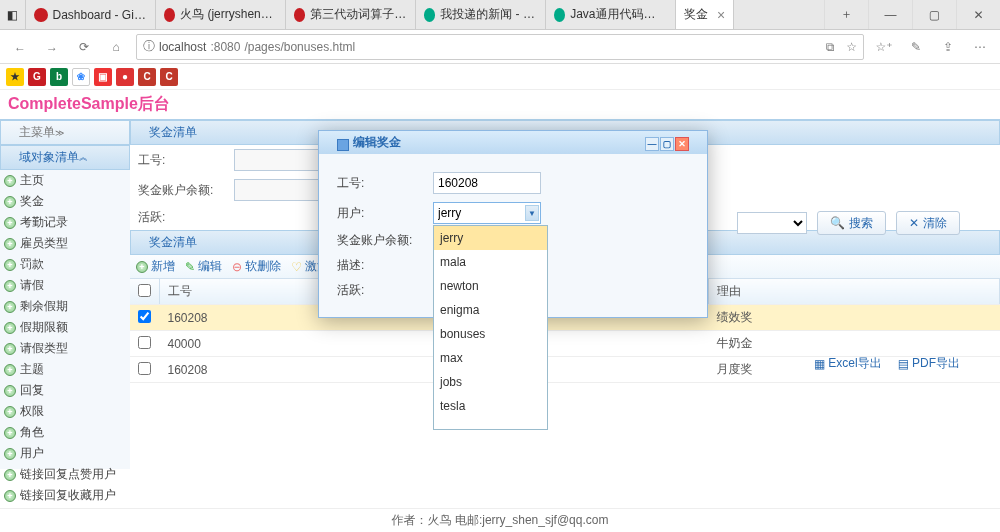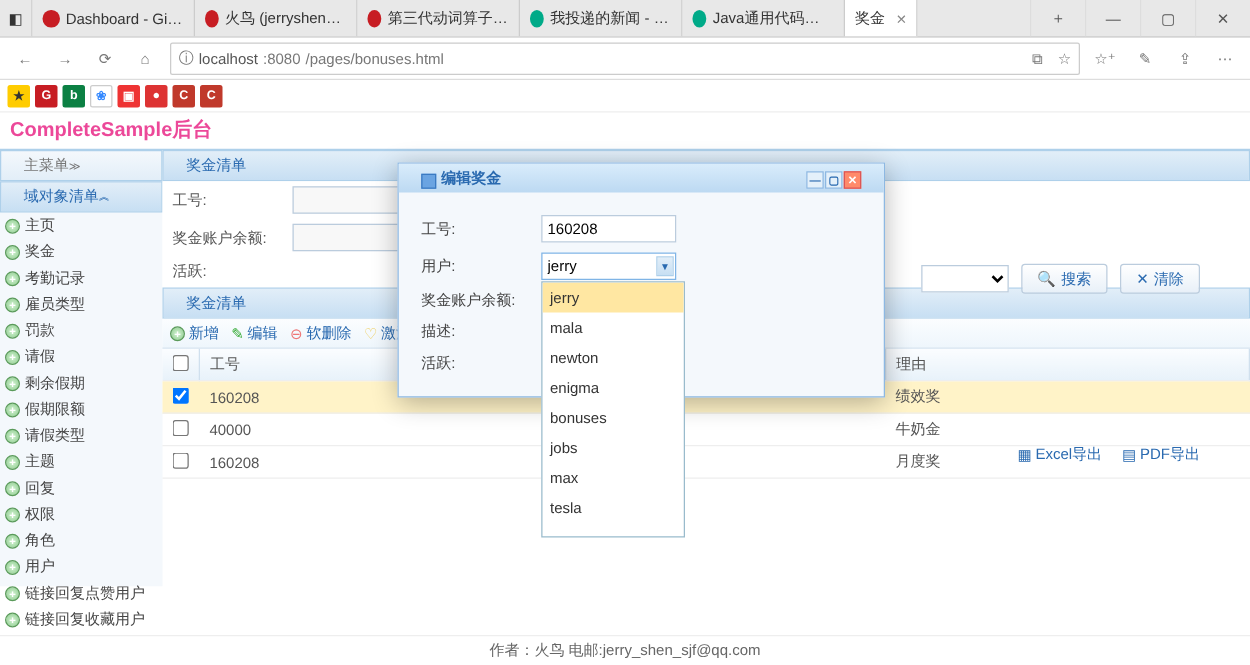--- a/index.html
+++ b/index.html
@@ -269,22 +269,22 @@
       <div class="combo">
         <input value="jerry" style="">
         <span class="ar">▼</span>
         <div class="dd">
             <ul id="ddlist">
               <li class="hl">jerry</li>
               <li>mala</li>
               <li>newton</li>
               <li>enigma</li>
               <li>bonuses</li>
+              <li>max</li>
               <li>jobs</li>
-              <li>max</li>
               <li>tesla</li>
             </ul>
           </div>
       </div>
     </div>
     <div class="wr">
         <label>奖金账户余额:</label>
       </div>
     <div class="wr">
         <label>描述:</label>

